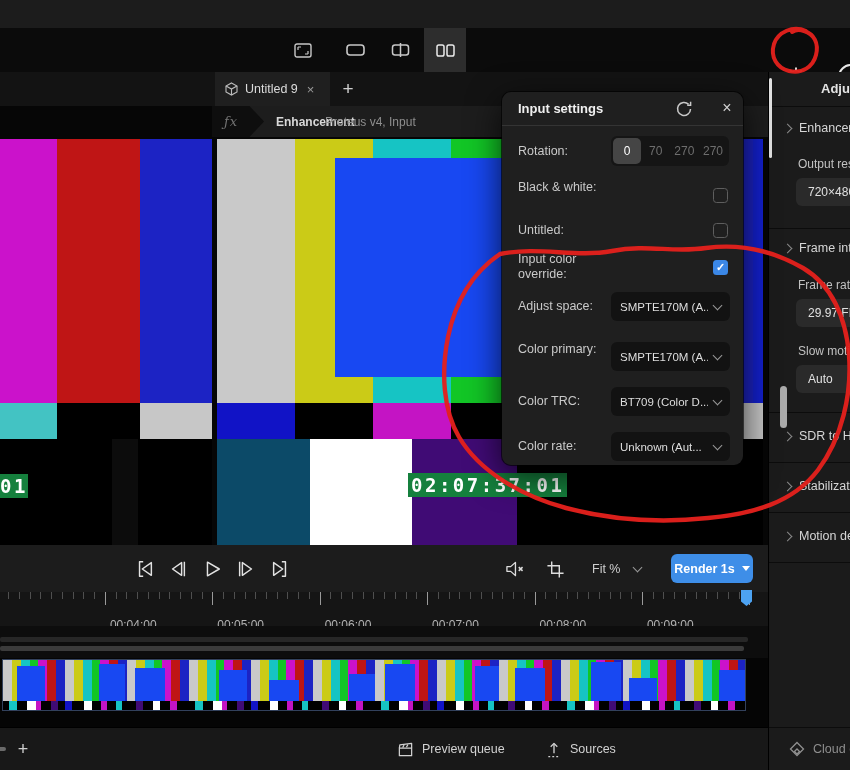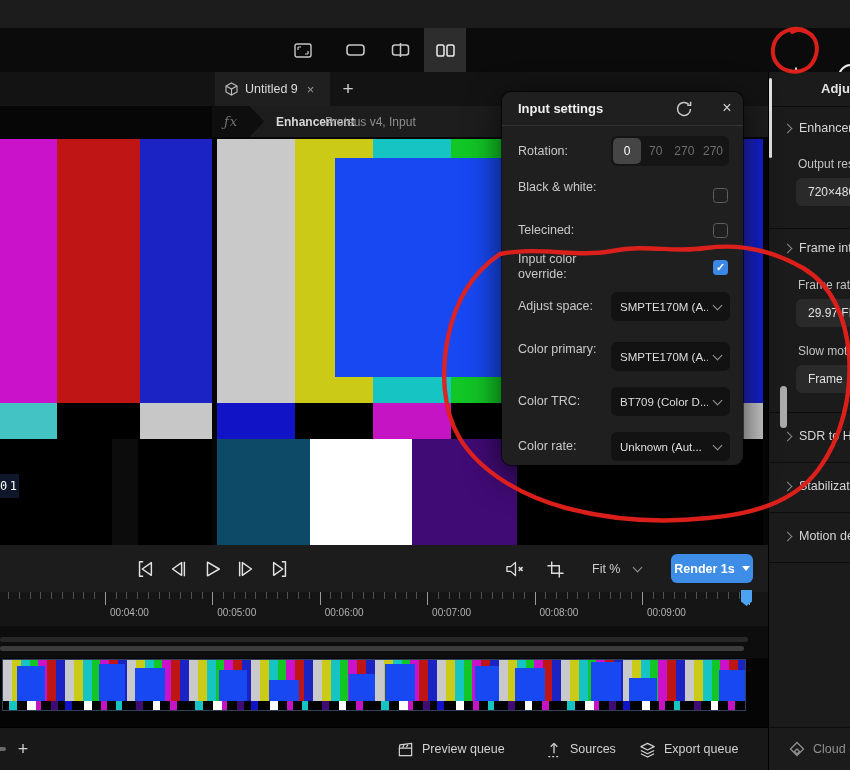--- a/index.html
+++ b/index.html
@@ -25,21 +25,21 @@
   .preview{left:0;top:106px;width:768px;height:439px;background:#060606;}
   .fxbar{position:absolute;left:212px;top:0;width:556px;height:31px;background:#1d1d1d;display:flex;align-items:center;}
   .fxbadge{position:absolute;left:0;top:0;width:52px;height:31px;background:#0e0e0e;clip-path:polygon(0 0,72% 0,100% 50%,72% 100%,0 100%);display:flex;align-items:center;}
   .fxglyph{font-family:"DejaVu Serif",serif;font-style:italic;font-size:13px;color:#737373;padding-left:12px;letter-spacing:1px;}
   .fxname{position:absolute;left:64px;font-size:12px;font-weight:bold;color:#d8d8d8;white-space:nowrap;}
   .fxdetail{position:absolute;left:113px;font-size:12px;color:#8e8e8e;white-space:nowrap;}
   .pane{position:absolute;top:33px;height:406px;}
   .rowbars{position:absolute;left:0;top:0;width:100%;height:264px;display:flex;}
   .rowstrip{position:absolute;left:0;top:264px;width:100%;height:36px;display:flex;}
   .rowbottom{position:absolute;left:0;top:300px;width:100%;height:106px;display:flex;}
-  .timecode{font-family:"DejaVu Sans Mono",monospace;font-weight:normal;font-size:12px;color:#fff;background:#0f172a;letter-spacing:2.5px;line-height:24px;white-space:nowrap;}
+  .timecode{font-family:"DejaVu Sans Mono",monospace;font-weight:bold;font-size:19px;color:#fff;background:#15803d;letter-spacing:2.5px;line-height:24px;white-space:nowrap;}
   .sliver-blue{position:absolute;left:753px;top:31px;width:10px;height:266px;background:#1320cd;}
   .sliver-gray{position:absolute;left:753px;top:297px;width:10px;height:36px;background:#c6c6c6;}
   
   .panel{left:502px;top:92px;width:241px;height:373px;background:#1f1f1f;border-radius:9px;
          box-shadow:0 10px 34px rgba(0,0,0,.75),0 0 0 1px rgba(0,0,0,.6);z-index:20;}
   .panel-h{position:absolute;left:0;top:0;width:100%;height:33px;border-bottom:1px solid #343434;}
   .panel-title{position:absolute;left:16px;top:9px;font-size:13px;font-weight:bold;color:#efefef;}
   .panel-refresh{position:absolute;left:172px;top:7px;width:20px;height:20px;cursor:pointer;}
   .panel-close{position:absolute;left:215px;top:6px;width:20px;height:20px;color:#d0d0d0;font-size:16px;text-align:center;line-height:20px;cursor:pointer;}
   .plabel{position:absolute;left:16px;width:86px;font-size:12.5px;color:#c9c9c9;line-height:15px;}
@@ -69,21 +69,21 @@
   .tbtn{position:absolute;top:10px;width:28px;height:28px;display:flex;align-items:center;justify-content:center;cursor:pointer;}
   .fit{position:absolute;left:592px;top:12px;display:flex;align-items:center;gap:8px;cursor:pointer;height:24px;}
   .fit-label{font-size:12.5px;color:#cfcfcf;}
   .render{position:absolute;left:671px;top:9px;width:82px;height:29px;background:#3e8ee8;border-radius:6px;display:flex;align-items:center;justify-content:center;gap:7px;cursor:pointer;}
   .render-label{font-size:12.5px;font-weight:bold;color:#fff;}
   .render-caret{width:0;height:0;border-left:4px solid transparent;border-right:4px solid transparent;border-top:5px solid #fff;}
   
   .ruler{left:0;top:592px;width:768px;height:34px;background:#151515;}
   .tick{position:absolute;top:0;width:1px;background:#4f4f4f;}
   .tick.major{background:#9a9a9a;}
-  .tick-label{position:absolute;top:15px;font-size:10px;color:#b3b3b3;white-space:nowrap;}
+  .tick-label{position:absolute;top:26px;font-size:12px;color:#b3b3b3;white-space:nowrap;}
   .playhead{position:absolute;top:-2px;width:11px;height:16px;background:#4da3f2;clip-path:polygon(0 0,100% 0,100% 72%,50% 100%,0 72%);cursor:grab;}
   .scrollzone{left:0;top:626px;width:768px;height:32px;background:#0d0d0d;}
   .hbar1{position:absolute;left:0;top:11px;width:748px;height:5px;background:#272727;border-radius:2px;}
   .hbar2{position:absolute;left:0;top:20px;width:744px;height:5px;background:#3b3b3b;border-radius:2px;cursor:pointer;}
   .filmstrip{left:2px;top:659px;width:744px;height:52px;background:#000;border:1px solid #32415c;box-sizing:border-box;display:flex;overflow:hidden;cursor:pointer;}
   .thumb{position:relative;width:62px;height:50px;flex:none;overflow:hidden;
     background:linear-gradient(90deg,#c9c9c9 0 14.2%,#cbcb17 14.2% 28.5%,#16c4c4 28.5% 42.8%,#12c626 42.8% 57.1%,#cb12cb 57.1% 71.4%,#bf1515 71.4% 85.7%,#1c23c4 85.7% 100%);}
   .thumb .sq{position:absolute;background:#1848f2;}
   .cast{position:absolute;left:0;bottom:0;width:100%;height:9px;}
   .cast.v1{background:linear-gradient(90deg,#000 0 10%,#16c4c4 10% 22%,#000 22% 38%,#fff 38% 54%,#c414c4 54% 62%,#000 62% 78%,#400b75 78% 88%,#000 88% 100%);}
@@ -228,20 +228,21 @@
           <div style="background: rgb(0, 0, 0); flex: 1 1 0%;"></div>
           <div style="background: rgb(199, 199, 199); flex: 1 1 0%;"></div>
         </div>
       <div class="rowbottom" id="rp-bottom">
           <div style="background: rgb(12, 74, 104); width: 93px; flex: 0 0 auto;"></div>
           <div style="background: rgb(255, 255, 255); width: 102px; flex: 0 0 auto;"></div>
           <div style="background: rgb(64, 11, 117); width: 105px; flex: 0 0 auto;"></div>
           <div style="background: rgb(0, 0, 0); width: 246px; flex: 0 0 auto;"></div>
         </div>
       <div id="rp-square" style="position: absolute; left: 118px; top: 19px; width: 207px; height: 219px; background: rgb(24, 72, 242);"></div>
+      <span class="timecode" style="position:absolute;left:191px;top:334px;padding:0 3px;">02:07:37:01</span>
     <div class="sliver-blue" style="position: absolute; left: 536px; top: 0px; width: 10px; height: 264px; background: rgb(19, 32, 205);"></div>
         <div class="sliver-gray" style="position: absolute; left: 536px; top: 264px; width: 10px; height: 36px; background: rgb(198, 198, 198);"></div>
       </div>
   </div>
 
   <div class="abs panel">
     <div class="panel-h">
       <span class="panel-title">Input settings</span>
       <span class="panel-refresh">
         <svg width="20" height="20" viewBox="0 0 20 20" fill="none" stroke="#c9c9c9" stroke-width="1.5">
@@ -256,21 +257,21 @@
     <div class="seg">
       <span class="on">0</span>
       <span>70</span>
       <span>270</span>
       <span>270</span>
     </div>
 
     <span class="plabel" style="top:88px">Black &amp; white:</span>
     <div class="cb" style="top:96px"></div>
 
-    <span class="plabel" style="top:131px">Telecined:</span>
+    <span class="plabel" style="top:131px">Untitled:</span>
     <div class="cb" style="top:131px"></div>
 
     <span class="plabel" style="top:160px">Input color override:</span>
     <div class="cb checked" style="top:168px">✓</div>
 
     <span class="plabel" style="top:207px">Adjust space:</span>
     <div class="dd" style="top:200px">
       <span class="dd-val">SMPTE170M (A...</span>
       <span class="chev"></span>
     </div>
@@ -311,21 +312,21 @@
     <div class="sb-row" style="top:164px;height:24px">
       <span class="sb-chev"></span>
       <span class="sb-label">Frame interpolation</span>
     </div>
     <span class="sb-sub" style="top:206px">Frame rate</span>
     <div class="sb-box" style="top:227px">
       <span>29.97 FPS</span>
     </div>
     <span class="sb-sub" style="top:272px">Slow motion</span>
     <div class="sb-box" style="top:293px">
-      <span>Frame</span>
+      <span>Auto</span>
     </div>
     <div class="sb-div" style="top:340px"></div>
 
     <div class="sb-row" style="top:352px;height:24px">
       <span class="sb-chev"></span>
       <span class="sb-label">SDR to HDR</span>
     </div>
     <div class="sb-div" style="top:390px"></div>
 
     <div class="sb-row" style="top:402px;height:24px">
@@ -562,30 +563,20 @@
       <span>
         <svg width="17" height="17" viewBox="0 0 18 18" fill="none" stroke="#d2d2d2" stroke-width="1.3" stroke-linejoin="round">
           <path d="M2.5 7.5 H15.5 V15.5 H2.5 Z"></path>
             <path d="M2.5 7.5 L3 4 L15.5 2.5 L15.5 7.5"></path>
             <path d="M6 7 L7.5 4.2 M10 6.6 L11.5 3.8"></path>
         </svg>
       </span>
       <span class="bb-label">Preview queue</span>
     </div>
 
-    <div class="bb-item" style="left:639px">
-      <span>
-        <svg width="17" height="17" viewBox="0 0 18 18" fill="none" stroke="#d2d2d2" stroke-width="1.3" stroke-linejoin="round">
-          <path d="M2 6 L9 2.5 L16 6 L9 9.5 Z"></path>
-            <path d="M2 10 L9 13.5 L16 10"></path>
-            <path d="M2 13.5 L9 17 L16 13.5"></path>
-        </svg>
-      </span>
-      <span class="bb-label">Export queue</span>
-    </div>
   </div>
 
   <svg class="abs overlay" viewBox="0 0 850 770">
     <path d="M 500 254
       C 540 246 575 258 612 251
       C 648 244 672 253 706 248
       C 742 243 775 252 803 268
       C 832 285 846 318 849 355
       C 852 394 842 438 818 470
       C 793 503 752 514 708 518

